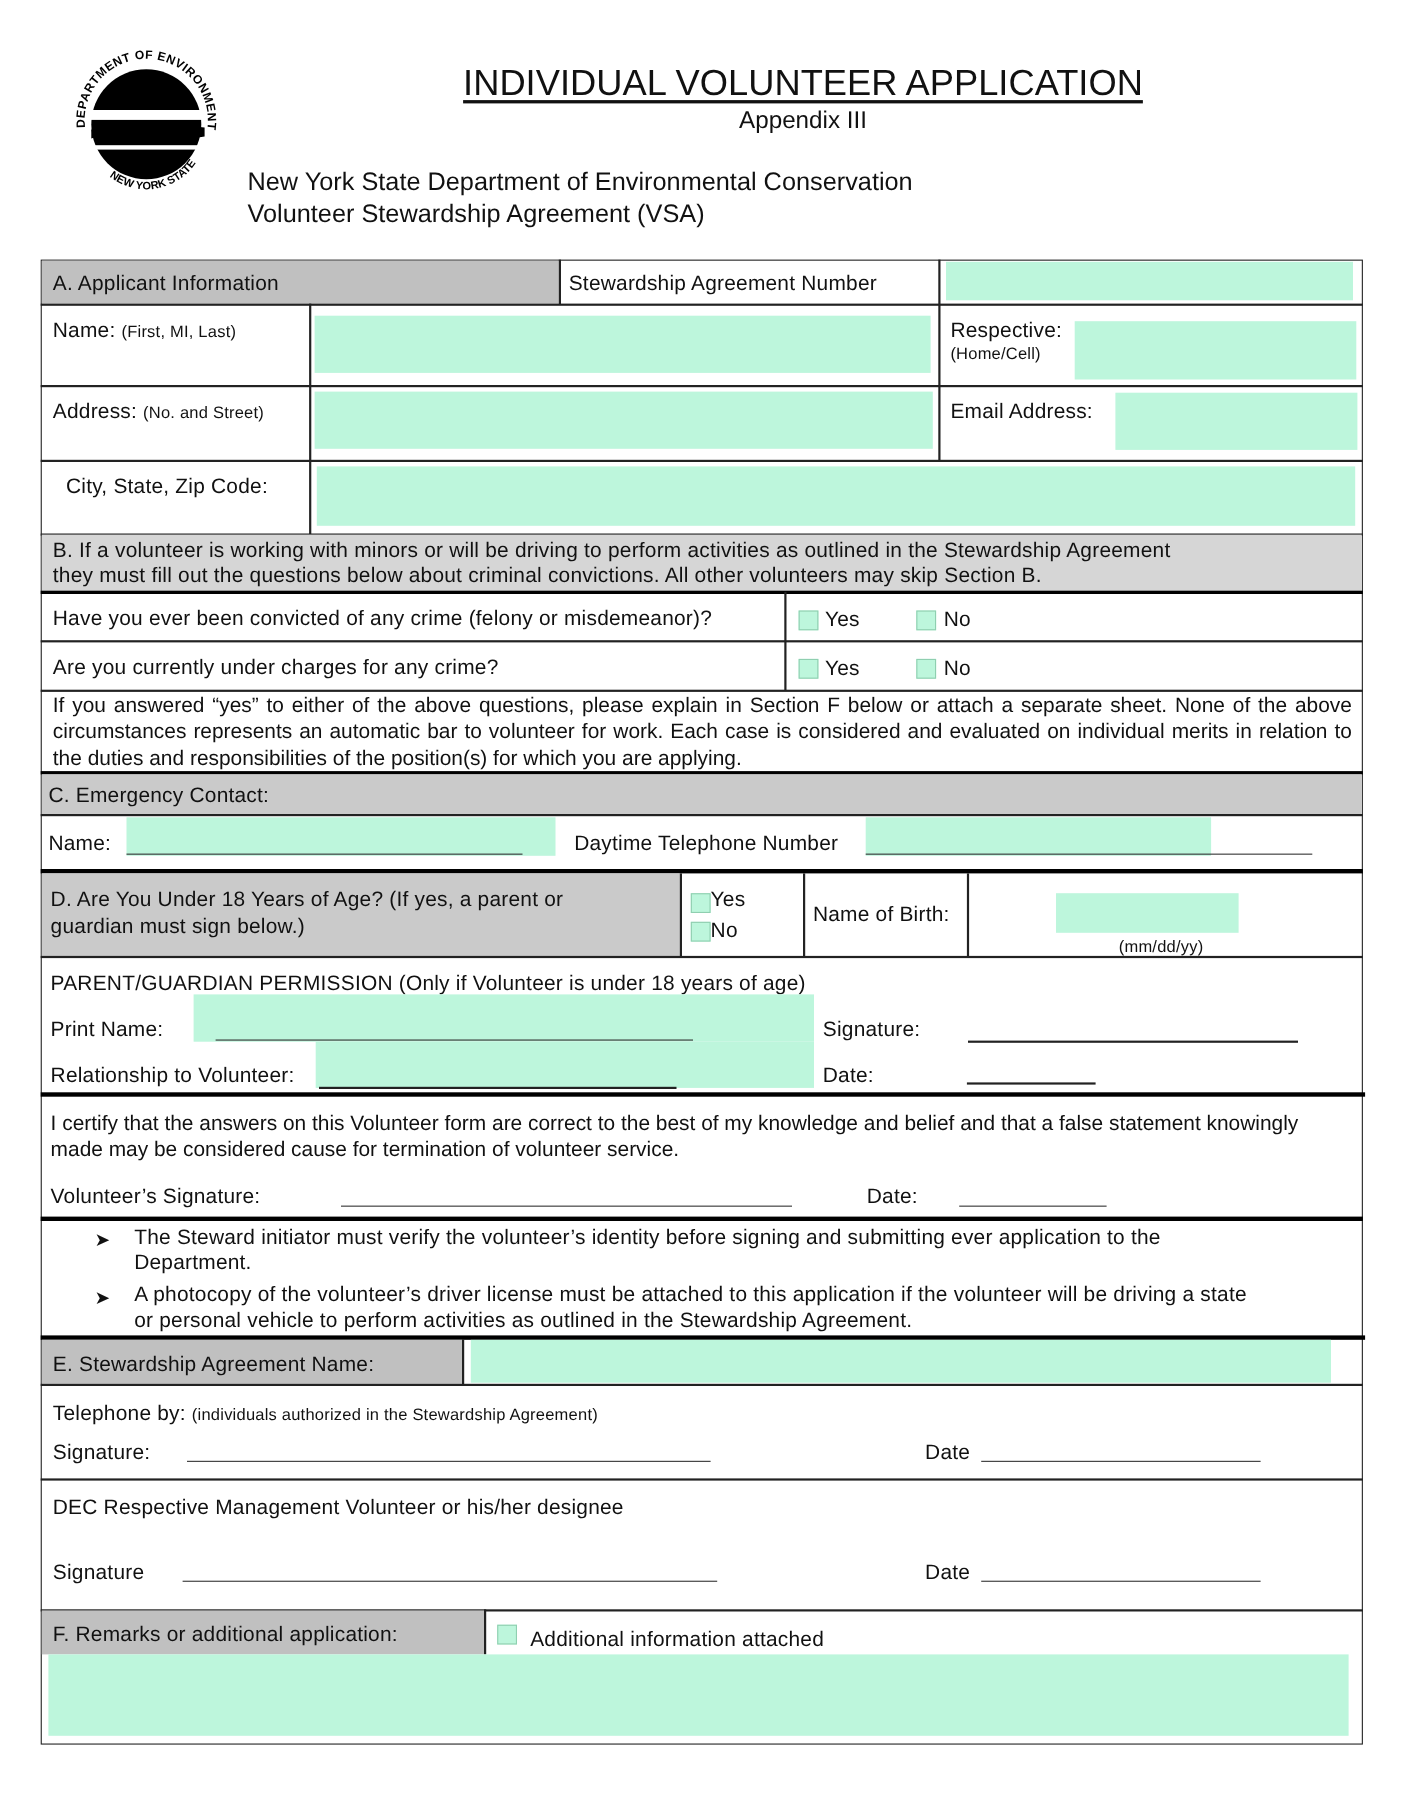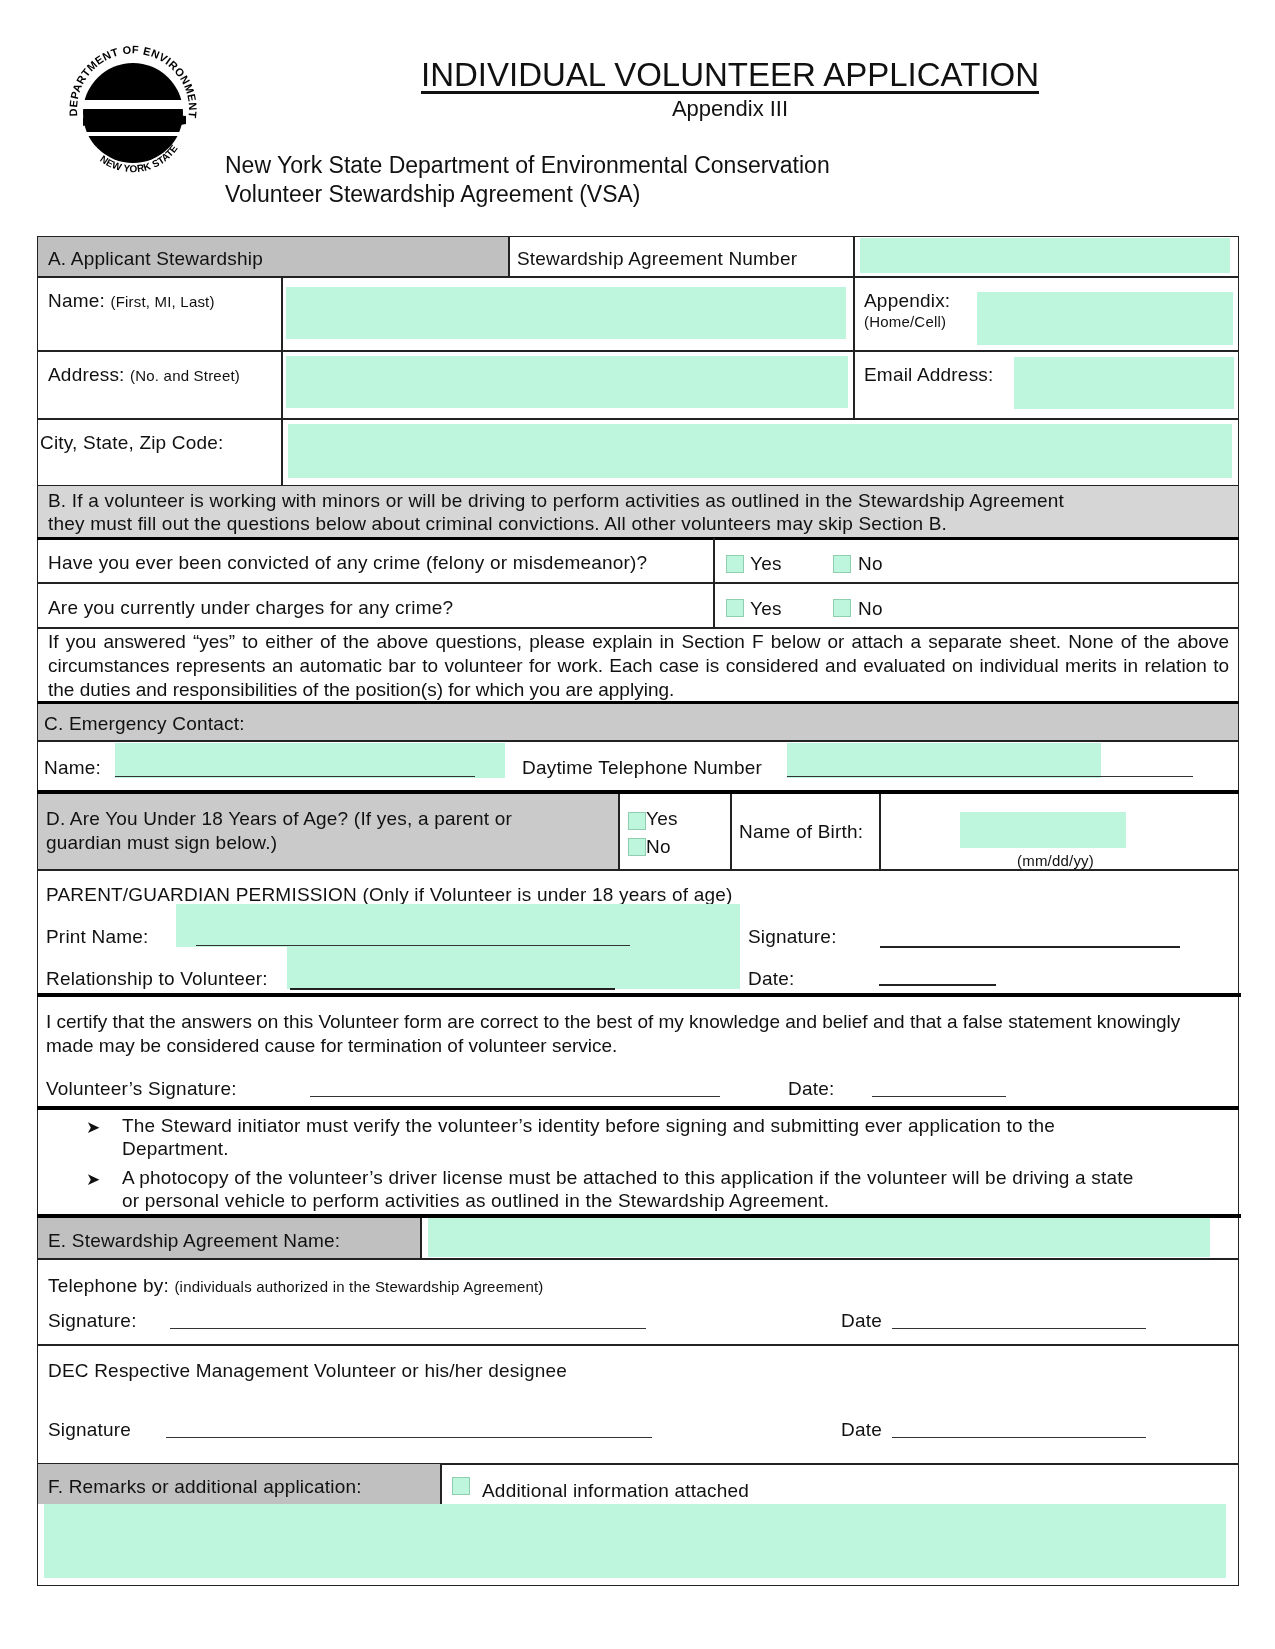--- a/index.html
+++ b/index.html
@@ -42,42 +42,42 @@
 </div>
 
 <div class="abs" style="left:0;width:1460px;top:56px;text-align:center;font-size:33px;text-decoration:underline;text-underline-offset:5px;">INDIVIDUAL VOLUNTEER APPLICATION</div>
 <div class="abs" style="left:0;width:1460px;top:96px;text-align:center;font-size:22px;">Appendix III</div>
 <div class="abs" style="left:225px;top:152px;font-size:23px;">New York State Department of Environmental Conservation</div>
 <div class="abs" style="left:225px;top:181px;font-size:23px;">Volunteer Stewardship Agreement (VSA)</div>
 
 <div class="abs" style="left:37px;top:236px;width:1202px;height:1350px;border:1.5px solid #222;box-sizing:border-box;"></div>
 
 <div class="abs gray" style="left:38px;top:237px;width:470px;height:39px;"></div>
-<div class="lbl" style="left:48px;top:248px;">A. Applicant Stewardship</div>
+<div class="lbl" style="left:48px;top:248px;">A. Applicant Information</div>
 <div class="vline" style="left:508px;top:236px;height:41px;"></div>
 <div class="lbl" style="left:517px;top:248px;">Stewardship Agreement Number</div>
 <div class="vline" style="left:853px;top:236px;height:184px;"></div>
 <input class="field" style="left: 860px; top: 238px; width: 370px; height: 35px;" value="">
 <div class="hline" style="left:37px;top:276px;width:1202px;"></div>
 
 <div class="lbl" style="left:48px;top:290px;"><span>Name:</span> <span class="sm">(First, MI, Last)</span></div>
 <div class="vline" style="left:281px;top:276px;height:210px;"></div>
 <input class="field" style="left: 286px; top: 287px; width: 560px; height: 52px;" value="">
-<div class="lbl" style="left:864px;top:290px;">Appendix:</div>
+<div class="lbl" style="left:864px;top:290px;">Respective:</div>
 <div class="lbl sm" style="left:864px;top:313px;">(Home/Cell)</div>
 <input class="field" style="left: 977px; top: 292px; width: 256px; height: 53px;" value="">
 <div class="hline" style="left:37px;top:350px;width:1202px;"></div>
 
 <div class="lbl" style="left:48px;top:364px;"><span>Address:</span> <span class="sm">(No. and Street)</span></div>
 <input class="field" style="left: 286px; top: 356px; width: 562px; height: 52px;" value="">
 <div class="lbl" style="left:864px;top:364px;">Email Address:</div>
 <input class="field" style="left: 1014px; top: 357px; width: 220px; height: 52px;" value="">
 <div class="hline" style="left:37px;top:418px;width:1202px;"></div>
 
-<div class="lbl" style="left:40px;top:432px;text-align:right;">City, State, Zip Code:</div>
+<div class="lbl" style="left:60px;top:432px;text-align:right;">City, State, Zip Code:</div>
 <input class="field" style="left: 288px; top: 424px; width: 944px; height: 54px;" value="">
 <div class="hline" style="left:37px;top:485px;width:1202px;"></div>
 
 <div class="abs lgray" style="left:38px;top:486px;width:1200px;height:52px;"></div>
 <div class="lbl" style="left:48px;top:490px;">B. If a volunteer is working with minors or will be driving to perform activities as outlined in the Stewardship Agreement</div>
 <div class="lbl" style="left:48px;top:513px;">they must fill out the questions below about criminal convictions.  All other volunteers may skip Section B.</div>
 <div class="thick" style="left:37px;top:537px;width:1202px;height:2.5px;"></div>
 
 <div class="lbl" style="left:48px;top:552px;">Have you ever been convicted of any crime (felony or misdemeanor)?</div>
 <div class="vline" style="left:713px;top:538px;height:90px;"></div>

